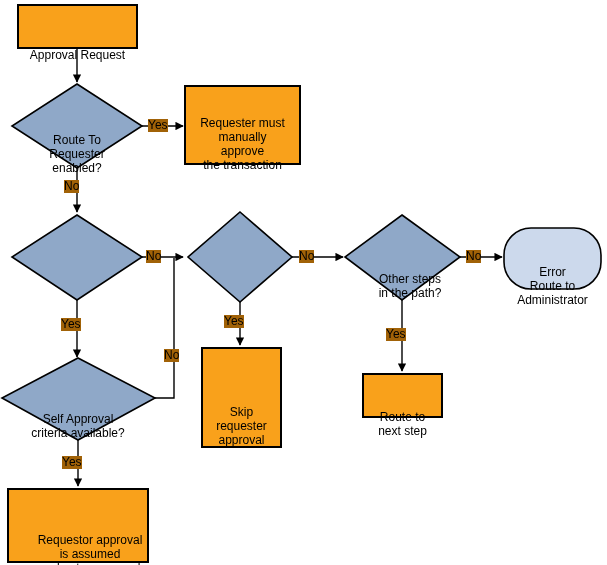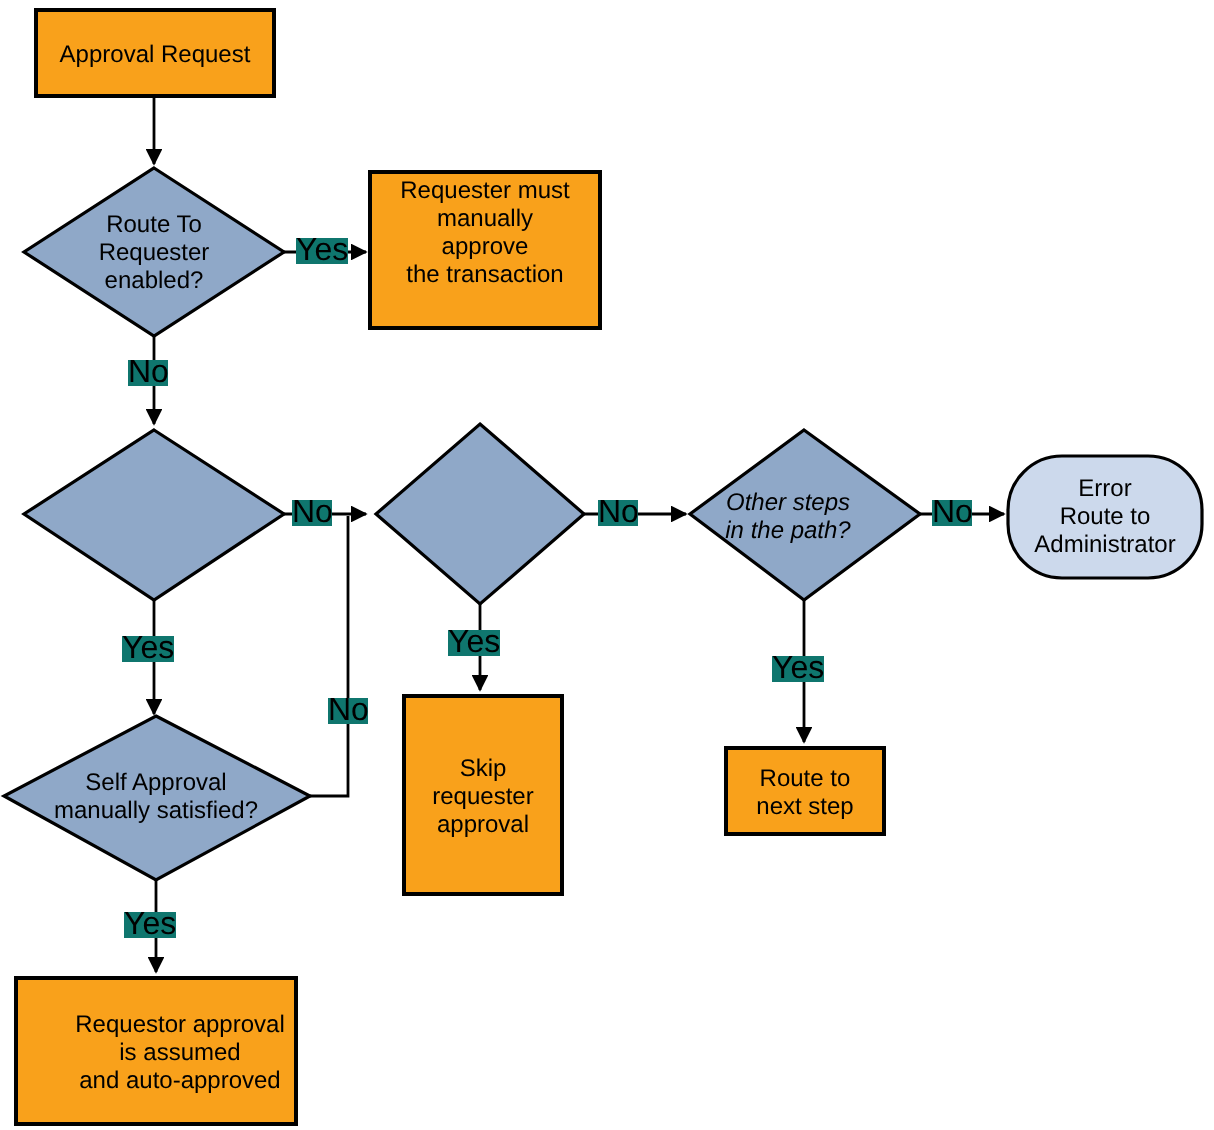--- a/index.html
+++ b/index.html
@@ -29,28 +29,29 @@
     display: flex;
     align-items: center;
     justify-content: center;
     text-align: center;
     color: #000000;
     font-family: "Liberation Sans", sans-serif;
     font-size: 12px;
     line-height: 14px;
     white-space: pre-line;
     pointer-events: none;
+    margin-top: 28px;
   }
   .edge-label {
     position: absolute;
     color: #000000;
     font-family: "Liberation Sans", sans-serif;
-    font-size: 16px;
+    font-size: 12px;
     line-height: 13px;
-    background: #0f766e;
+    background: #a16207;
     text-align: center;
     white-space: nowrap;
   }
 </style>
 </head>
 <body>
 
 <div id="canvas">
 
   <svg class="layer" viewBox="0 0 607 565" xmlns="http://www.w3.org/2000/svg">
@@ -114,29 +115,29 @@
 Requester
 enabled?</div>
 
   <div class="node-text" style="left:185px; top:86px; width:115px; height:60px;">Requester must
 manually
 approve
 the transaction</div>
 
 
 
-  <div class="node-text" style="left:340px; top:215px; width:108px; height:85px;font-style:italic;">Other steps
+  <div class="node-text" style="left:356px; top:215px; width:108px; height:85px;">Other steps
 in the path?</div>
 
   <div class="node-text" style="left:504px; top:228px; width:97px; height:59px;border-radius:30px;">Error
 Route to
 Administrator</div>
 
   <div class="node-text" style="left:12px; top:360px; width:132px; height:76px;">Self Approval
-manually satisfied?</div>
+criteria available?</div>
 
   <div class="node-text" style="left:202px; top:348px; width:79px; height:99px;">Skip
 requester
 approval</div>
 
   <div class="node-text" style="left:363px; top:374px; width:79px; height:43px;">Route to
 next step</div>
 
   <div class="node-text" style="left:8px; top:489px; width:140px; height:73px;padding-left:12px;">Requestor approval
 is assumed

